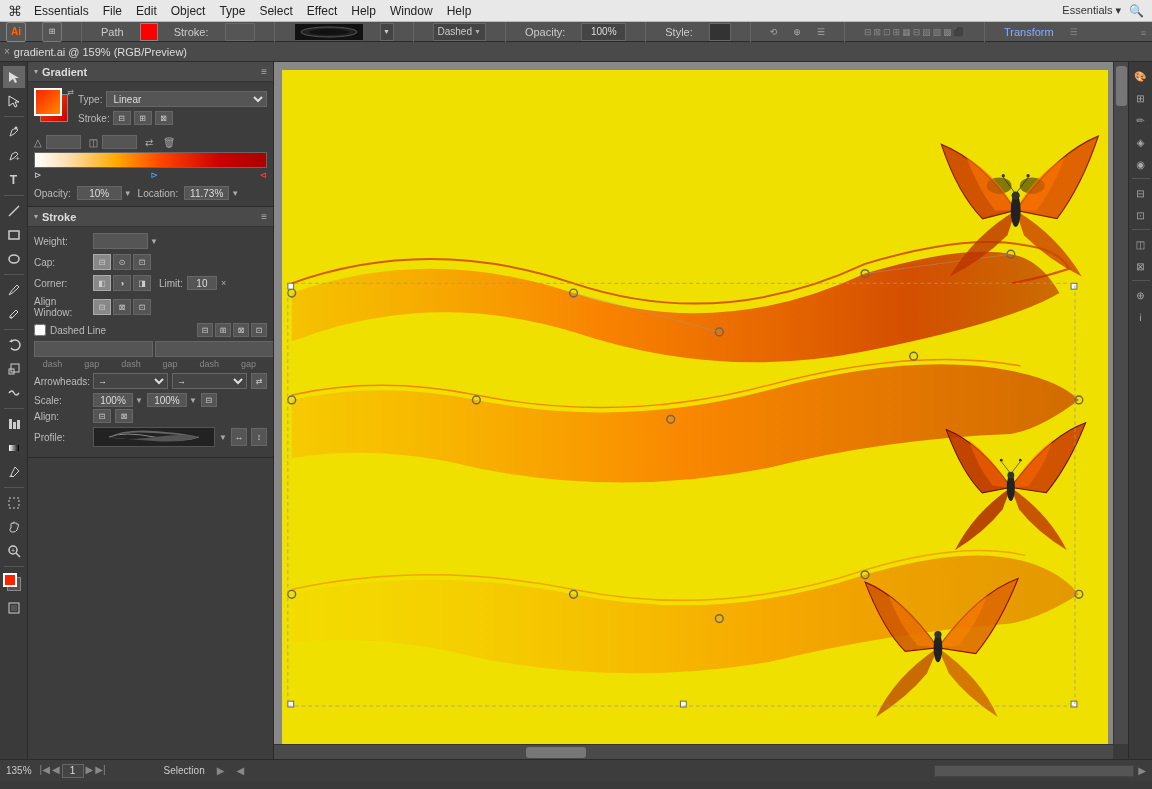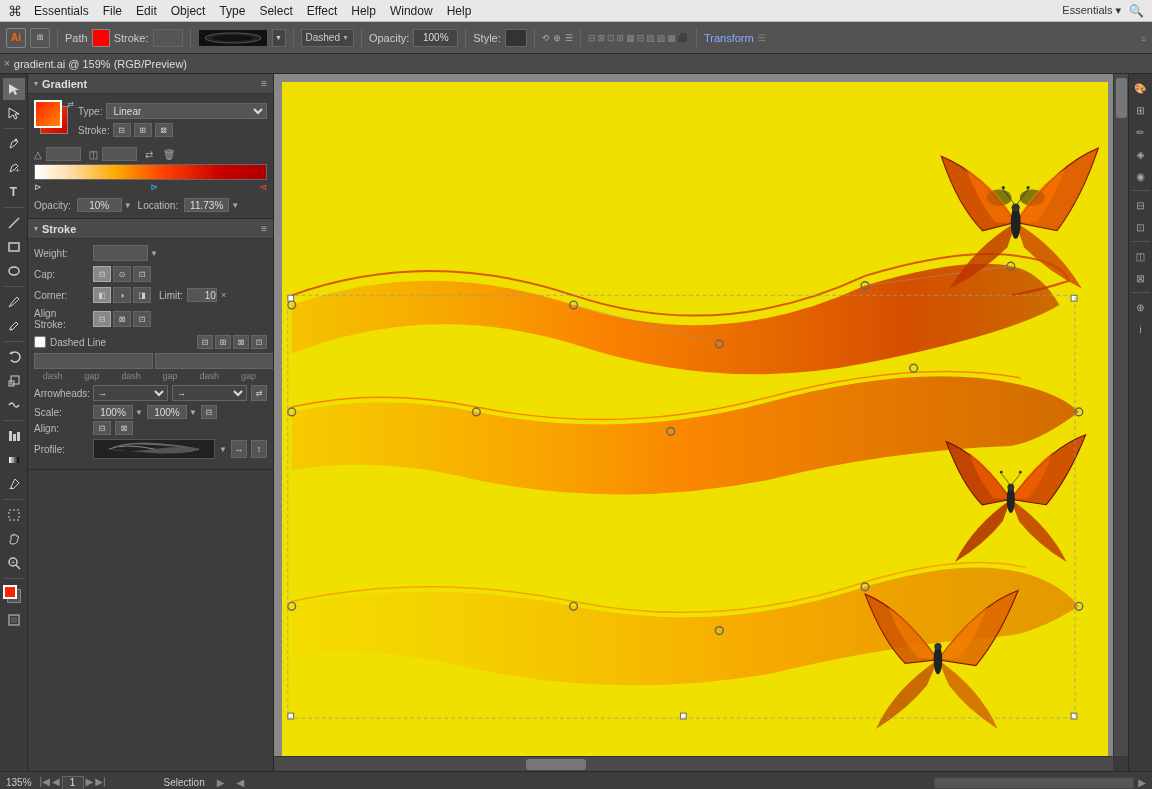--- a/index.html
+++ b/index.html
@@ -198,21 +198,21 @@
   <span class="menu-bar-item">Effect</span>
   <span class="menu-bar-item">Help</span>
   <span class="menu-bar-item">Window</span>
   <span class="menu-bar-item">Help</span>
   <div class="menu-right">
     <span style="font-size:11px;color:#333;">Essentials ▾</span>
     <span style="font-size:12px;color:#555;">🔍</span>
   </div>
 </div>
 
-<div style="display:flex; align-items:center; background:#535353; height:32px; padding:0 6px; gap:4px; border-bottom:1px solid #2a2a2a;">
+<div style="display:flex; align-items:center; background:#535353; height:20px; padding:0 6px; gap:16px; border-bottom:1px solid #2a2a2a;">
 
   <div style="width:20px;height:20px;background:#555;border:1px solid #888;display:flex;align-items:center;justify-content:center;border-radius:2px;">
     <span style="font-size:10px;font-weight:bold;color:#ff6600;">Ai</span>
   </div>
   <div style="width:20px;height:20px;background:#555;border:1px solid #777;border-radius:2px;display:flex;align-items:center;justify-content:center;">
     <span style="font-size:8px;color:#ccc;">⊞</span>
   </div>
   <div class="toolbar-divider"></div>
   <span style="font-size:11px;color:#ccc;">Path</span>
   <div style="width:18px;height:18px;background:red;border:1px solid #888;"></div>
@@ -500,26 +500,26 @@
         </div>
 
         <div class="stroke-row">
           <span class="stroke-label">Corner:</span>
           <div class="stroke-btn-group">
             <button class="stroke-btn active">◧</button>
             <button class="stroke-btn">◑</button>
             <button class="stroke-btn">◨</button>
           </div>
           <span style="font-size:10px;color:#bbb;margin-left:4px;">Limit:</span>
-          <input style="width: 30px; height: 14px; background: rgb(85, 85, 85); border: 1px solid rgb(102, 102, 102); color: rgb(221, 221, 221); font-size: 10px; text-align: right;" type="text" value="10">
+          <input style="width: 30px; height: 14px; background: rgb(85, 85, 85); border: 1px solid rgb(102, 102, 102); color: rgb(221, 221, 221); font-size: 10px; text-align: center;" type="text" value="10">
           <span style="font-size:9px;color:#aaa;">×</span>
         </div>
 
         <div class="stroke-row">
-          <span class="stroke-label">Align Stroke:</span>
+          <span class="stroke-label">Align Window:</span>
           <div class="stroke-btn-group">
             <button class="stroke-btn active">⊟</button>
             <button class="stroke-btn">⊠</button>
             <button class="stroke-btn">⊡</button>
           </div>
         </div>
 
         <div style="display:flex;align-items:center;gap:4px;margin-bottom:4px;">
           <input type="checkbox" class="stroke-checkbox" style="">
           <span class="dashed-label">Dashed Line</span>

